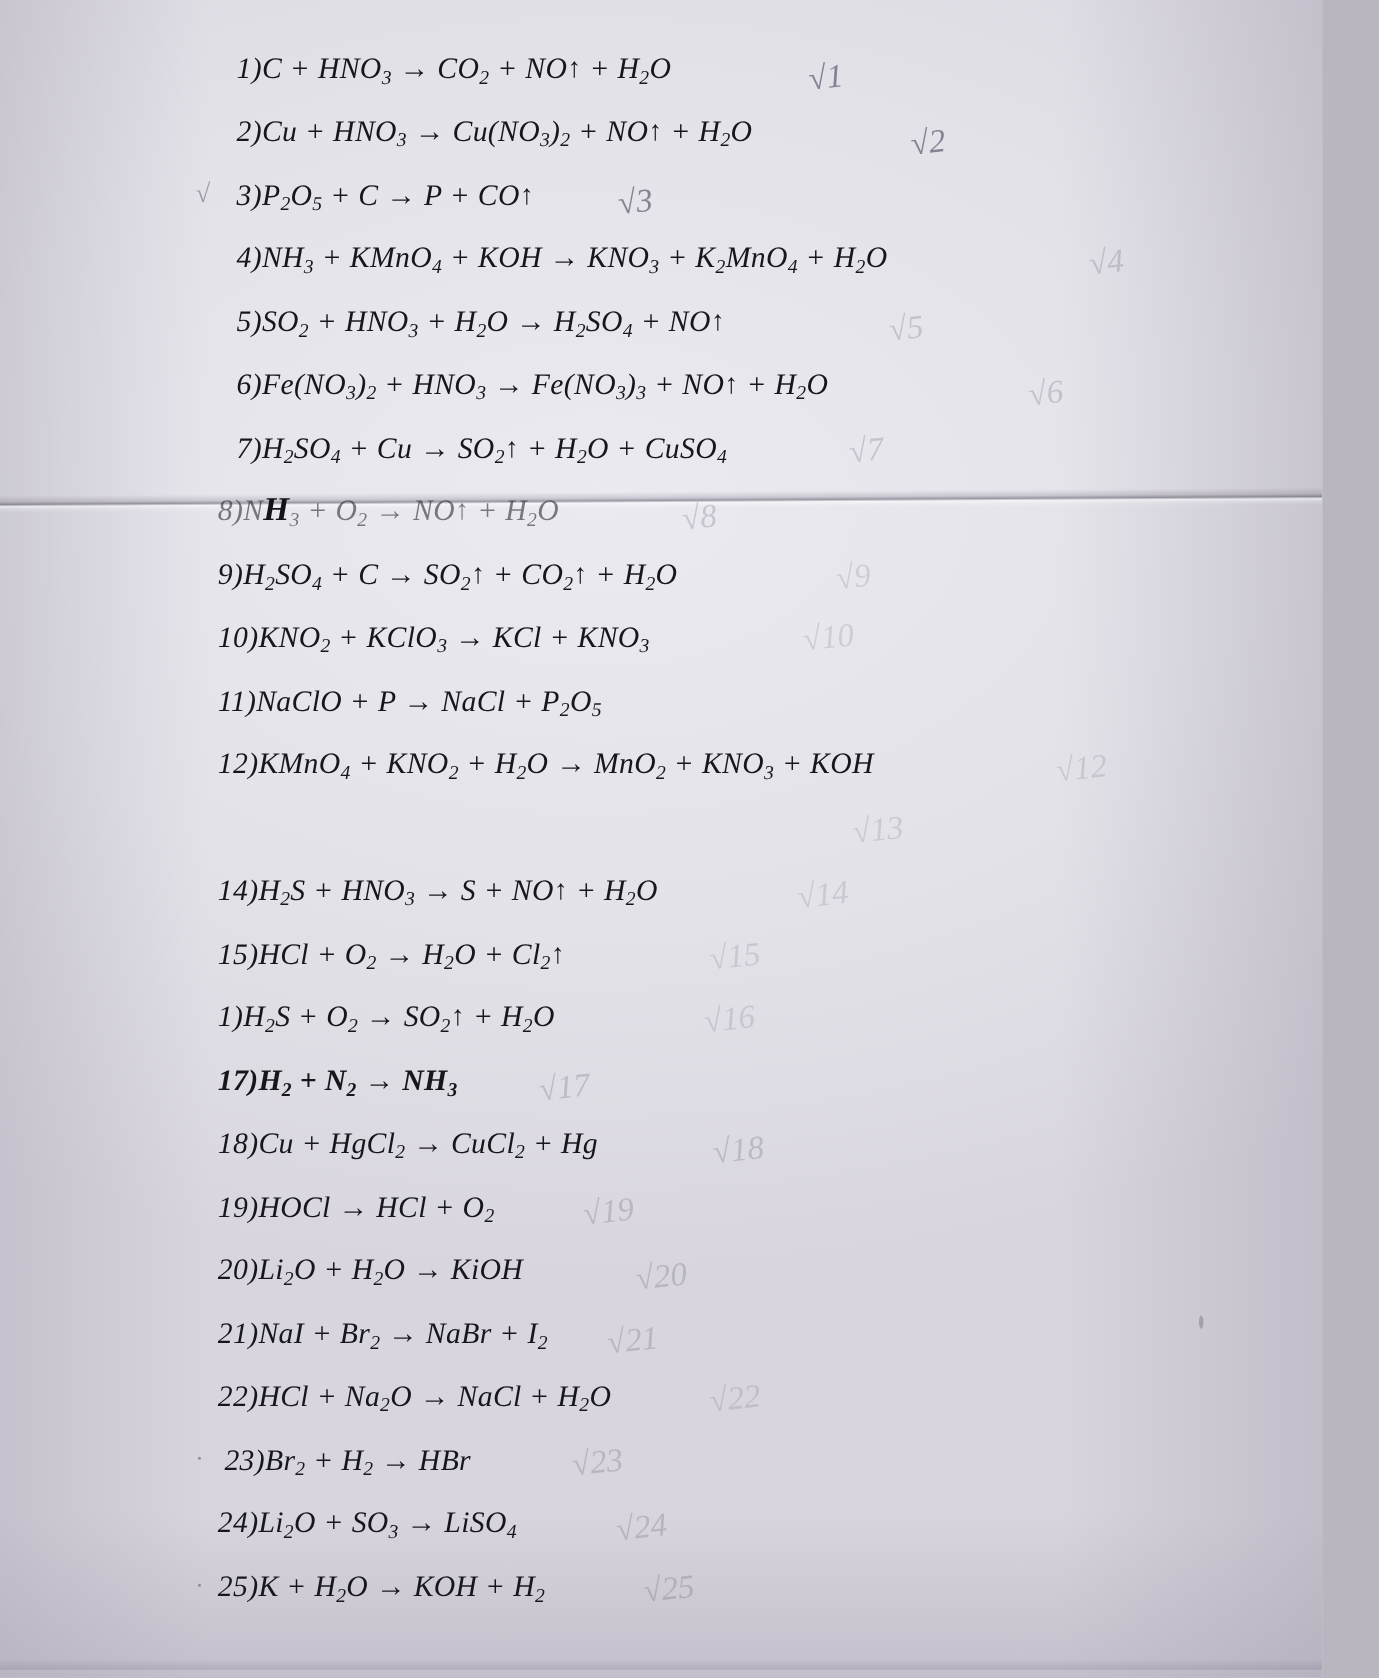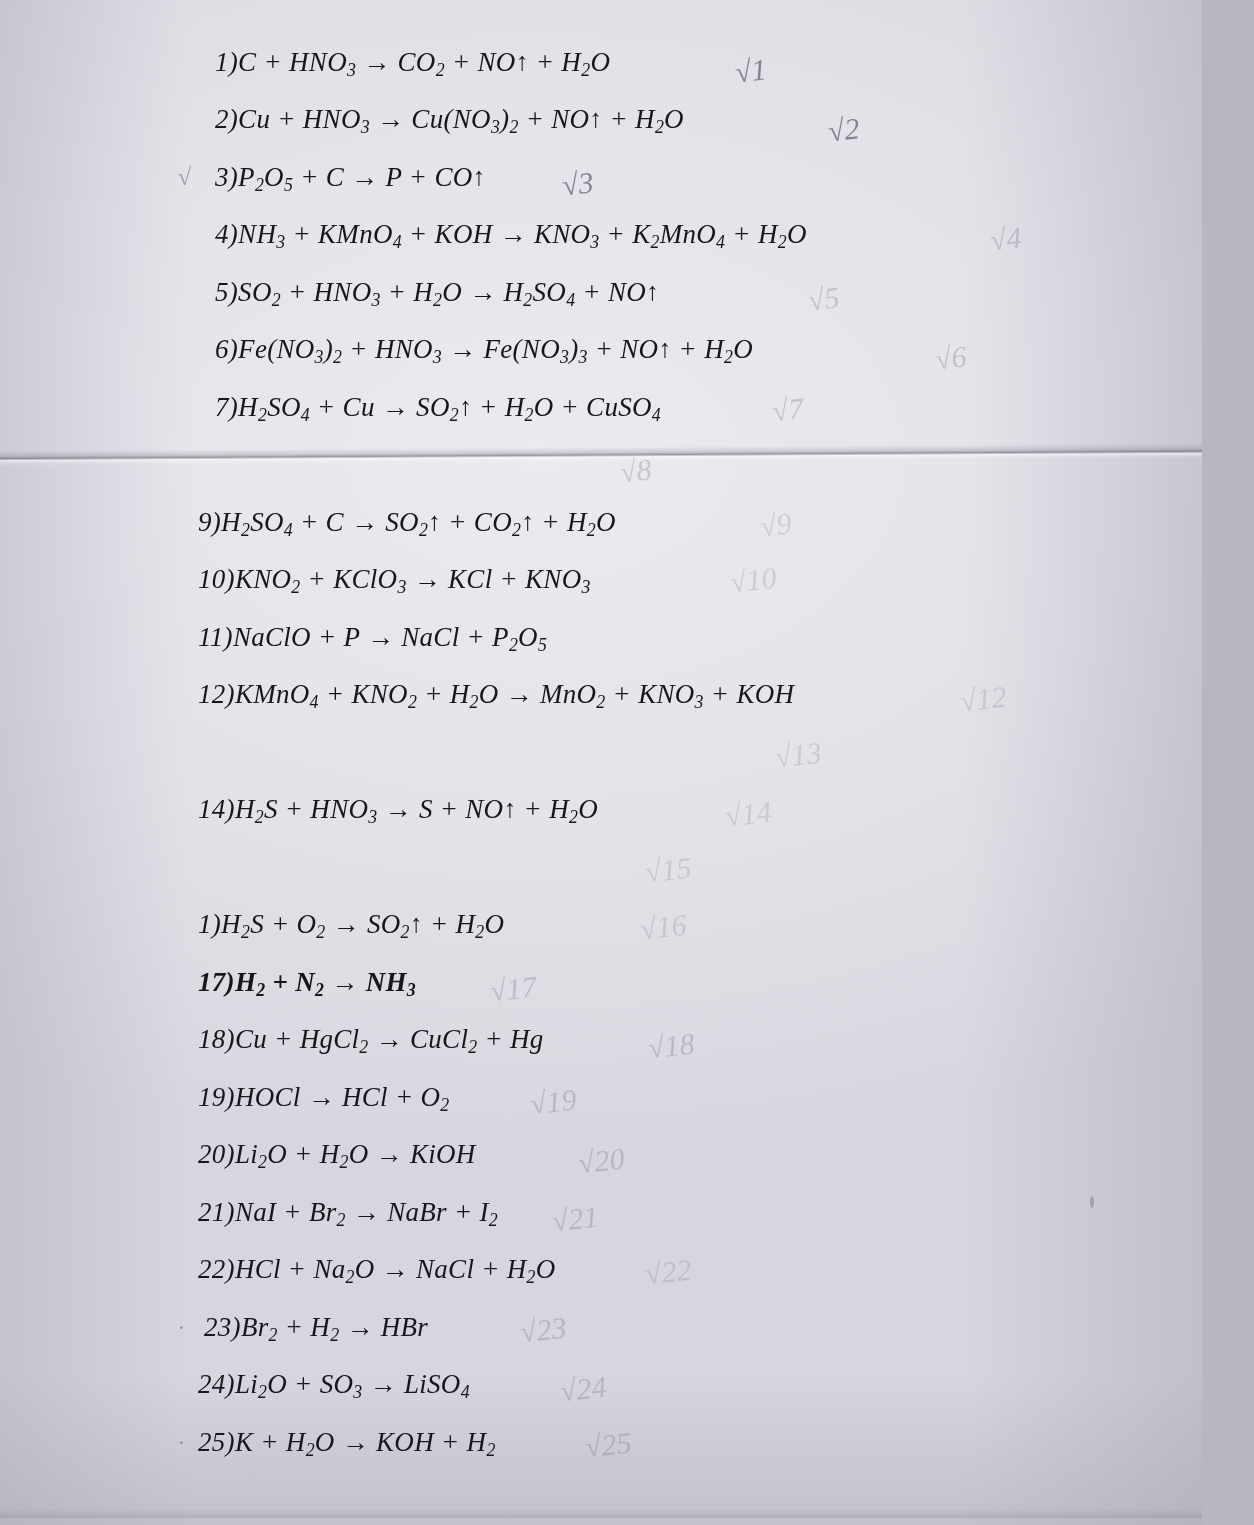--- a/index.html
+++ b/index.html
@@ -172,20 +172,21 @@
       </div>
       <div class="eq-row">
         <div class="eq" style="left: 215px;"><span class="num">6)</span>Fe(NO<sub>3</sub>)<sub>2</sub> + HNO<sub>3</sub> → Fe(NO<sub>3</sub>)<sub>3</sub> + NO<span class="arrow-up">↑</span> + H<sub>2</sub>O</div>
         <span class="check faint" style="left: 935px; bottom: 6px;">√6</span>
       </div>
       <div class="eq-row">
         <div class="eq" style="left: 215px;"><span class="num">7)</span>H<sub>2</sub>SO<sub>4</sub> + Cu → SO<sub>2</sub><span class="arrow-up">↑</span> + H<sub>2</sub>O + CuSO<sub>4</sub></div>
         <span class="check faint" style="left: 772px; bottom: 12px;">√7</span>
       </div>
       <div class="eq-row">
+        <div class="eq faded-row" style="left: 198px;"><span class="num">8)</span>N<span class="bold-h">H</span><sub>3</sub> + O<sub>2</sub> → NO<span class="arrow-up">↑</span> + H<sub>2</sub>O</div>
         <span class="check faint" style="left: 620px; bottom: 8px;">√8</span>
       </div>
       <div class="eq-row">
         <div class="eq" style="left: 198px;"><span class="num">9)</span>H<sub>2</sub>SO<sub>4</sub> + C → SO<sub>2</sub><span class="arrow-up">↑</span> + CO<sub>2</sub><span class="arrow-up">↑</span> + H<sub>2</sub>O</div>
         <span class="check vfaint" style="left: 760px; bottom: 12px;">√9</span>
       </div>
       <div class="eq-row">
         <div class="eq" style="left: 198px;"><span class="num">10)</span>KNO<sub>2</sub> + KClO<sub>3</sub> → KCl + KNO<sub>3</sub></div>
         <span class="check vfaint" style="left: 730px; bottom: 14px;">√10</span>
       </div>
@@ -197,20 +198,21 @@
         <span class="check vfaint" style="left: 960px; bottom: 10px;">√12</span>
       </div>
       <div class="eq-row">
         <span class="check vfaint" style="left: 775px; bottom: 12px;">√13</span>
       </div>
       <div class="eq-row">
         <div class="eq" style="left: 198px;"><span class="num">14)</span>H<sub>2</sub>S + HNO<sub>3</sub> → S + NO<span class="arrow-up">↑</span> + H<sub>2</sub>O</div>
         <span class="check vfaint" style="left: 725px; bottom: 10px;">√14</span>
       </div>
       <div class="eq-row">
+        <div class="eq" style="left: 198px;"><span class="num">15)</span>HCl + O<sub>2</sub> → H<sub>2</sub>O + Cl<sub>2</sub><span class="arrow-up">↑</span></div>
         <span class="check vfaint" style="left: 645px; bottom: 12px;">√15</span>
       </div>
       <div class="eq-row">
         <div class="eq" style="left: 198px;"><span class="num">1)</span>H<sub>2</sub>S + O<sub>2</sub> → SO<sub>2</sub><span class="arrow-up">↑</span> + H<sub>2</sub>O</div>
         <span class="check vfaint" style="left: 640px; bottom: 12px;">√16</span>
       </div>
       <div class="eq-row">
         <div class="eq" style="left: 198px; font-weight: bold;"><span class="num">17)</span>H<sub>2</sub> + N<sub>2</sub> → NH<sub>3</sub></div>
         <span class="check faint" style="left: 490px; bottom: 8px;">√17</span>
       </div>

